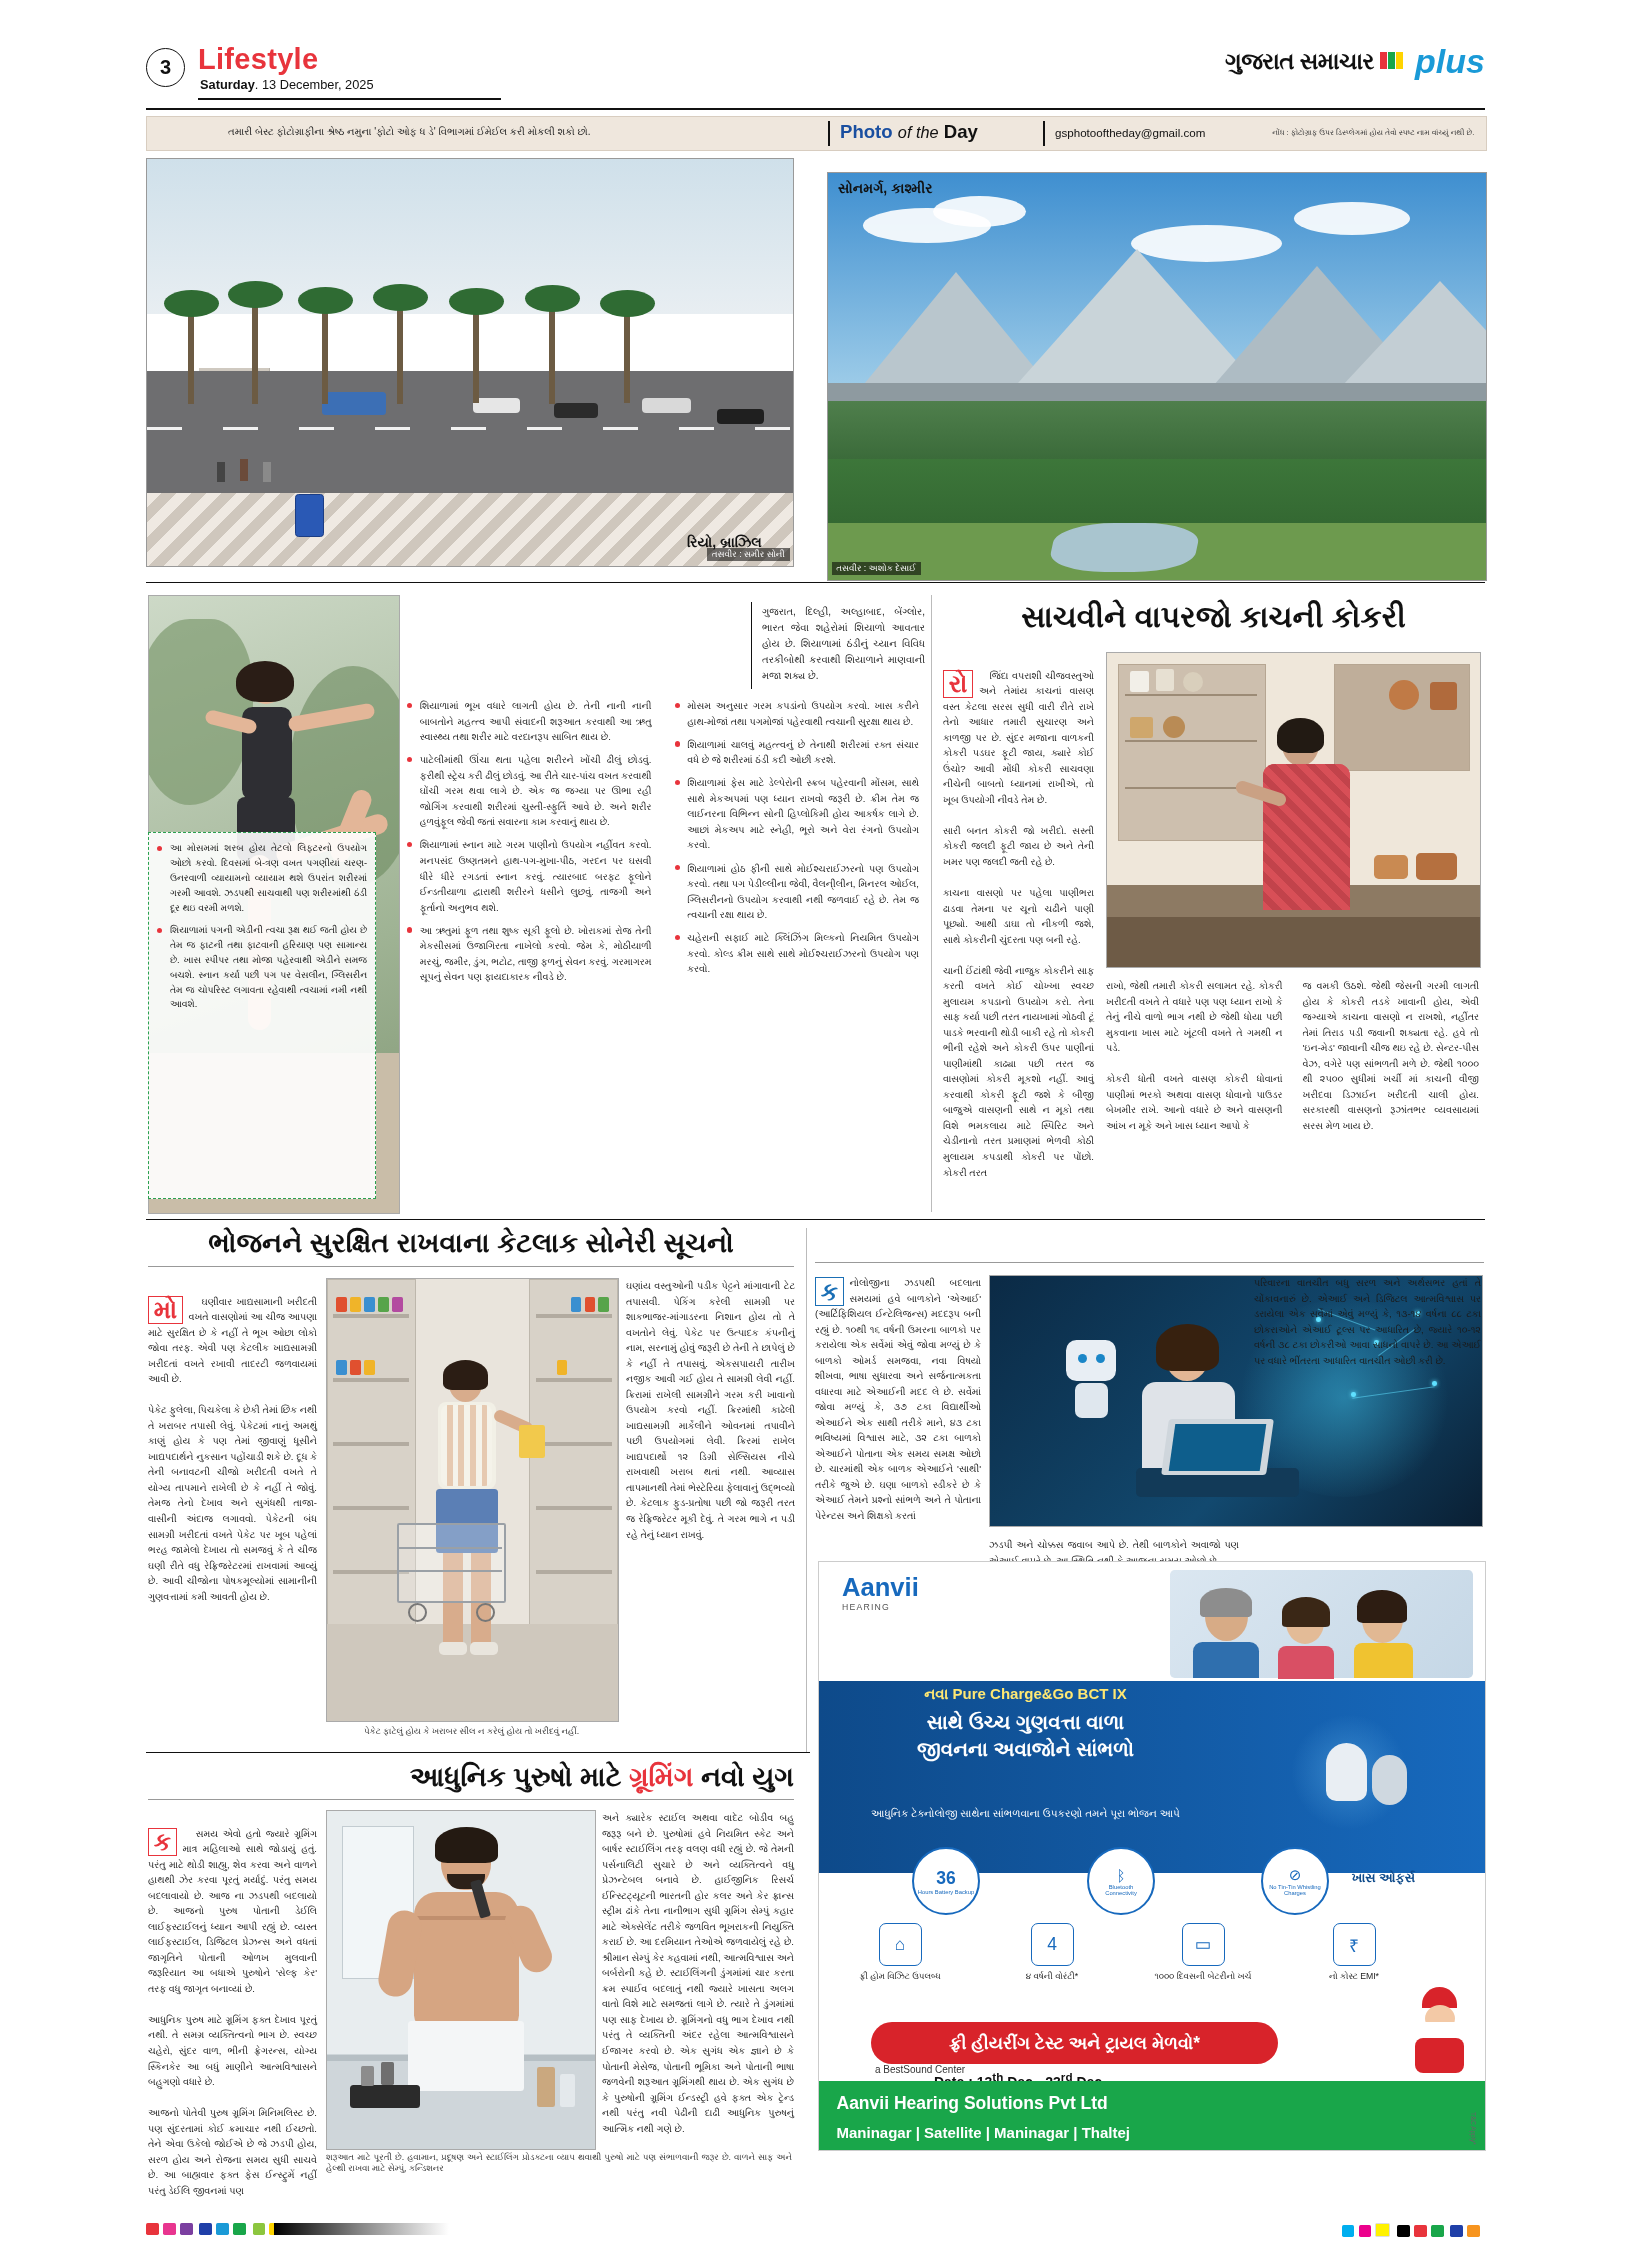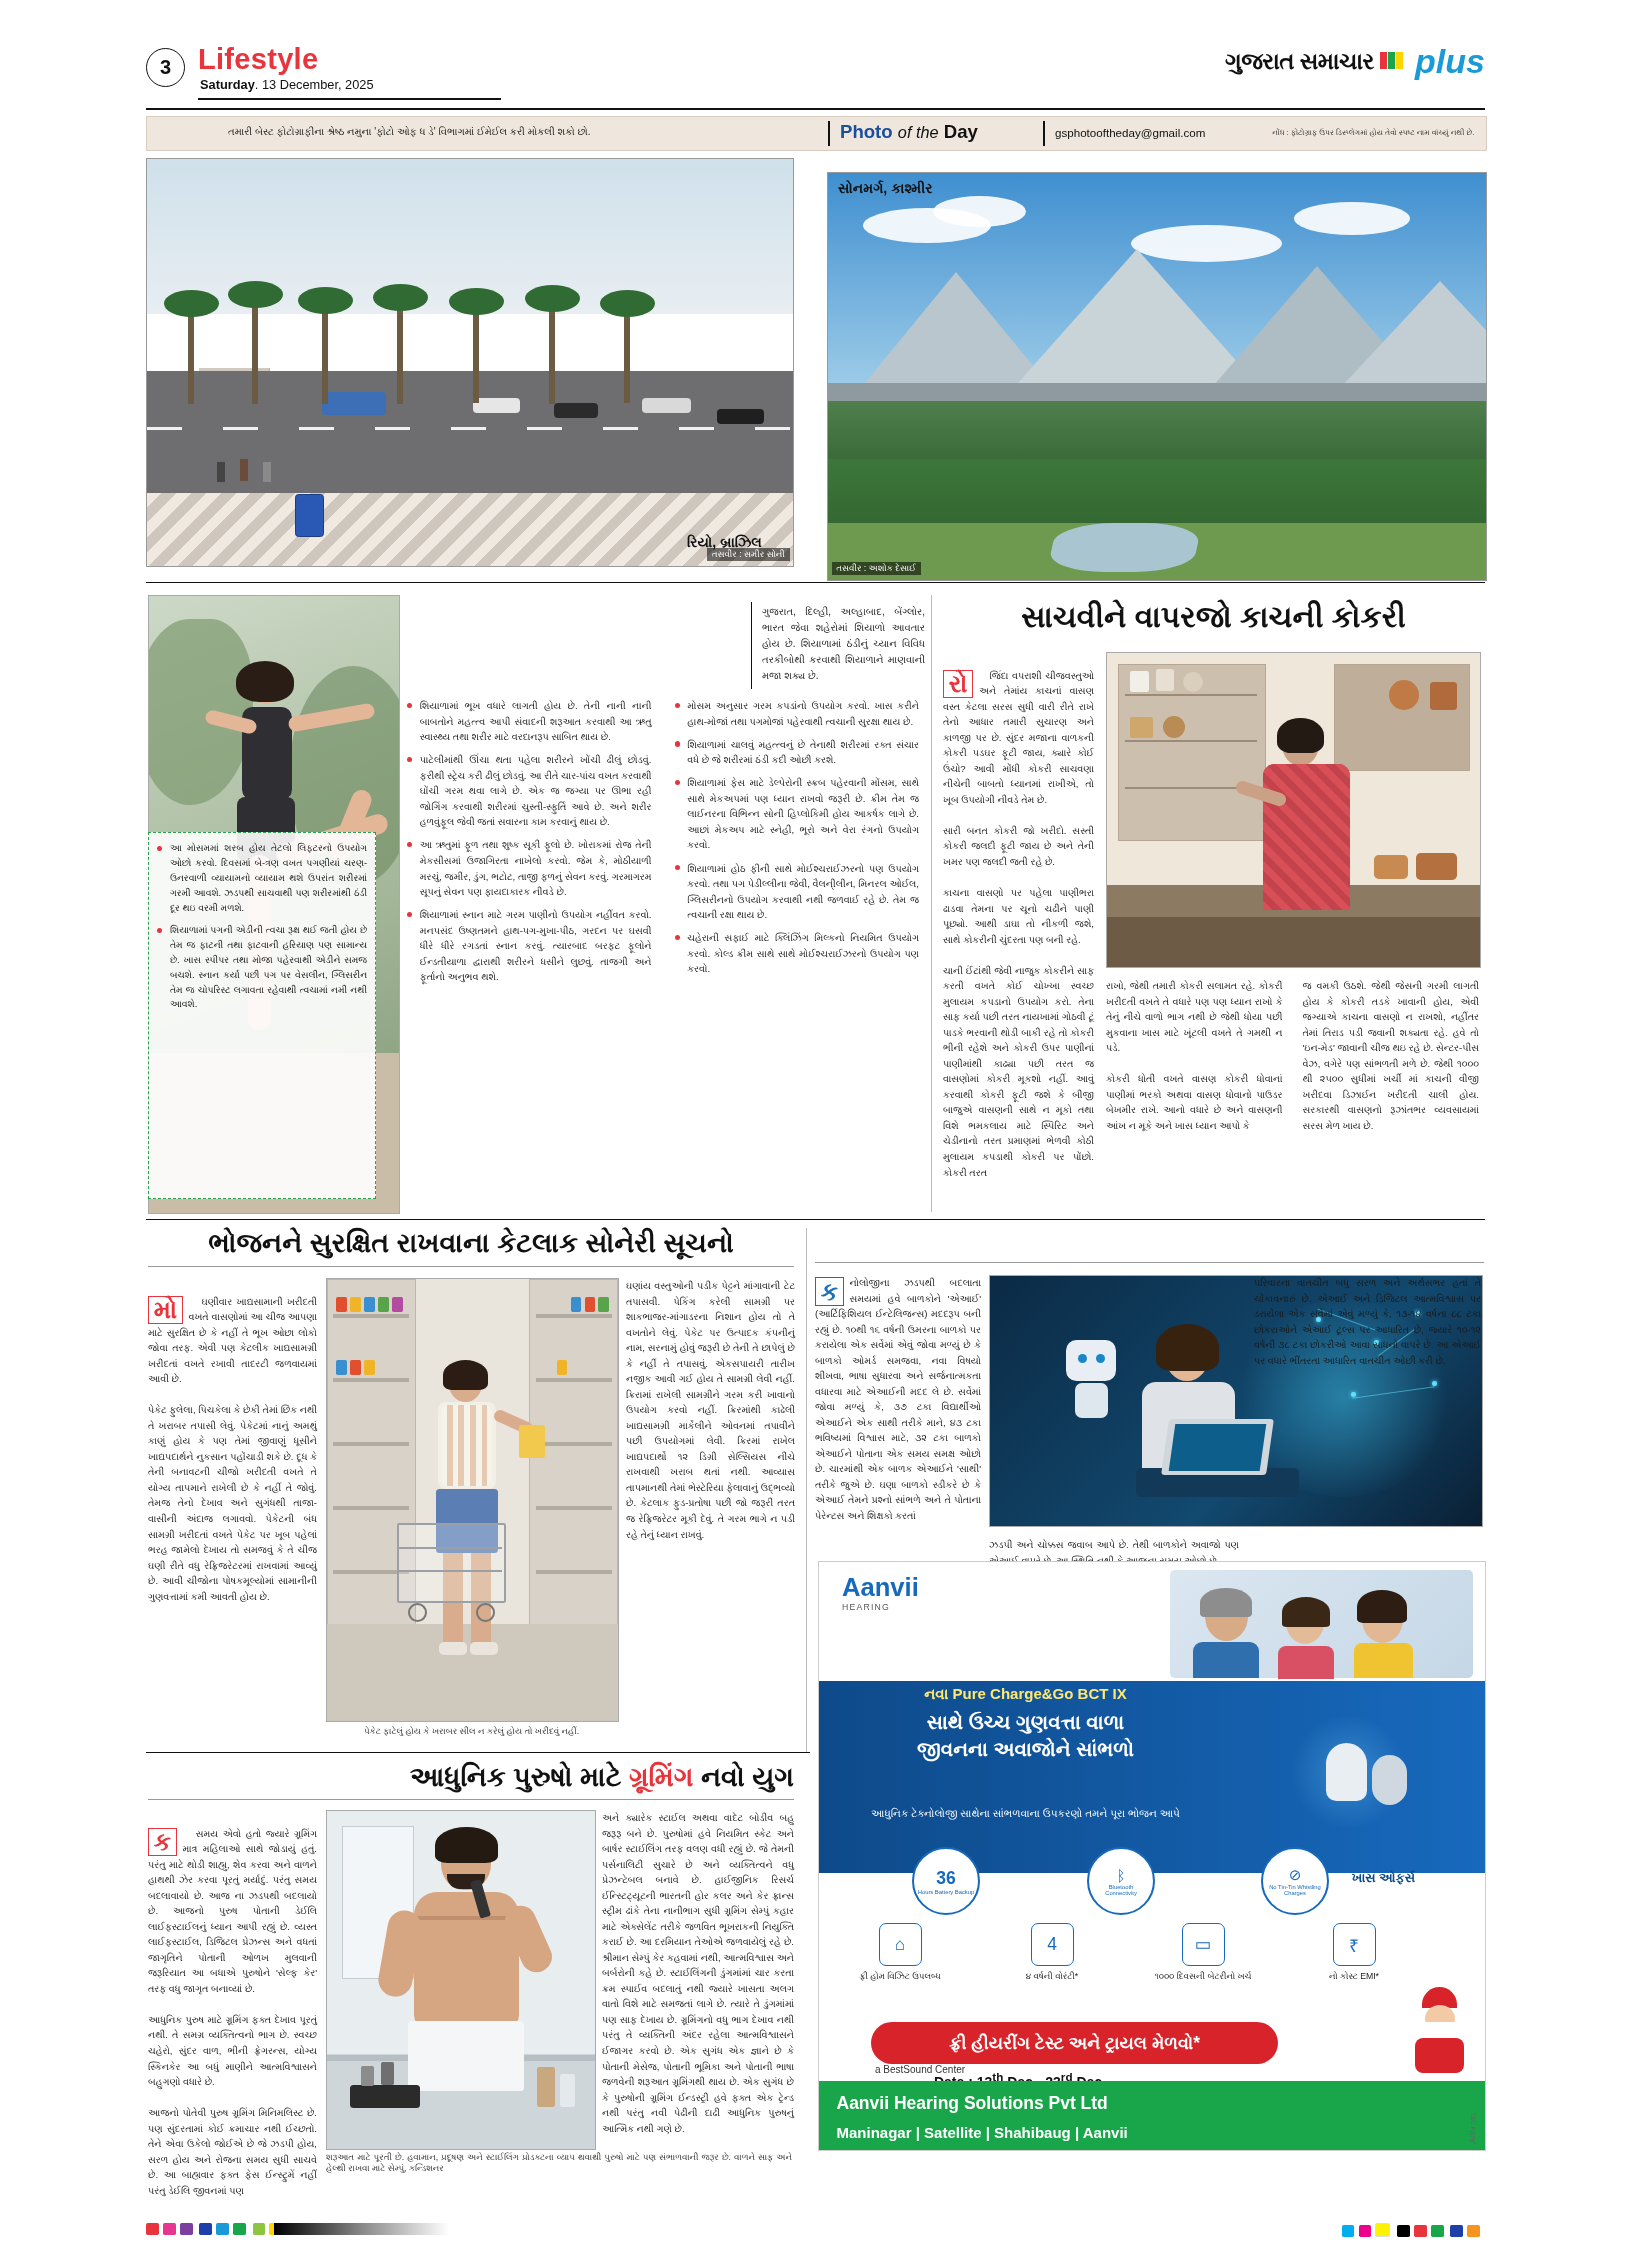--- a/index.html
+++ b/index.html
@@ -271,22 +271,22 @@
      <li class="sideboxtext">શિયાળામાં પગની એડીની ત્વચા રૂક્ષ થઈ જતી હોય છે તેમ જ ફાટની તથા ફાટવાની હરિયાણ પણ સામાન્ય છે. ખાસ સ્પીપર તથા મોજા પહેરવાથી એડીને સમજ બચશે. સ્નાન કર્યા પછી પગ પર વેસલીન, ગ્લિસરીન તેમ જ ચોપરિસ્ટ લગાવતા રહેવાથી ત્વચામાં નમી નથી આવશે.</li>
    </ul>
  </div>
 
  <div class="vsep" style="left:751px;top:602px;height:87px;background:#111;width:1.2px;"></div>
  <div class="sub-note" style="position:absolute;left:762px;top:604px;width:163px;">ગુજરાત, દિલ્હી, અલ્હાબાદ, બેંગ્લોર, ભારત જેવા શહેરોમાં શિયાળો આવતાર હોય છે. શિયાળામાં ઠંડીનું ચ્યાન વિવિધ તરકીબોથી કરવાથી શિયાળાને માણવાની મજા શક્ય છે.</div>
 
  <ul class="bullets colbody" style="position:absolute;left:407px;top:698px;width:512px;column-count:2;column-gap:23px;">
    <li>શિયાળામાં ભૂખ વધારે લાગતી હોય છે. તેની નાની નાની બાબતોને મહત્ત્વ આપી સંવાદની શરૂઆત કરવાથી આ ઋતુ સ્વાસ્થ્ય તથા શરીર માટે વરદાનરૂપ સાબિત થાય છે.</li>
    <li>પાટેલીમાંથી ઊંચા થતા પહેલા શરીરને ખોંચી ઢીલું છોડવું. ફરીથી સ્ટ્રેચ કરી ઢીલું છોડવું. આ રીતે ચાર-પાંચ વખત કરવાથી ઘોંચી ગરમ થવા લાગે છે. એક જ જગ્યા પર ઊભા રહી જોગિંગ કરવાથી શરીરમાં ચુસ્તી-સ્ફુર્તિ આવે છે. અને શરીર હળવુંફૂલ જેવી જતાં સવારના કામ કરવાનું થાય છે.</li>
+   <li>શિયાળામાં સ્નાન માટે ગરમ પાણીનો ઉપયોગ નહીંવત કરવો. મનપસંદ ઉષ્ણતમને હાથ-પગ-મુખા-પીઠ, ગરદન પર ઘસવી ધીરે ધીરે રગડતાં સ્નાન કરવું. ત્યારબાદ બરફટ ફૂલોને ઈન્ડતીયાળા દ્વારાથી શરીરને ધસીને લુછવું. તાજગી અને ફૂર્તાનો અનુભવ થશે.</li>
    <li>આ ઋતુમાં ફૂળ તથા શુષ્ક સૂકી ફૂલો છે. ખોરાકમાં રોજ તેની મેકસીસમાં ઉજાગિરતા નાખેલો કરવો. જેમ કે, મોઠીયાળી મરચું, જમીર, ડુંગ, ભટોટ, તાજી ફળનું સેવન કરવું. ગરમાગરમ સૂપનું સેવન પણ ફાયદાકારક નીવડે છે.</li>
-   <li>શિયાળામાં સ્નાન માટે ગરમ પાણીનો ઉપયોગ નહીંવત કરવો. મનપસંદ ઉષ્ણતમને હાથ-પગ-મુખા-પીઠ, ગરદન પર ઘસવી ધીરે ધીરે રગડતાં સ્નાન કરવું. ત્યારબાદ બરફટ ફૂલોને ઈન્ડતીયાળા દ્વારાથી શરીરને ધસીને લુછવું. તાજગી અને ફૂર્તાનો અનુભવ થશે.</li>
    <li>મોસમ અનુસાર ગરમ કપડાંનો ઉપયોગ કરવો. ખાસ કરીને હાથ-મોજાં તથા પગમોજાં પહેરવાથી ત્વચાની સુરક્ષા થાય છે.</li>
    <li>શિયાળામાં ચાલવું મહત્ત્વનું છે તેનાથી શરીરમાં રક્ત સંચાર વધે છે જે શરીરમાં ઠંડી કદી ઓછી કરશે.</li>
    <li>શિયાળામાં ફેસ માટે ડેલ્પેરોની સ્ક્રબ પહેરવાની મોંસમ, સાથે સાથે મેકઅપમાં પણ ધ્યાન રાખવો જરૂરી છે. ક્રીમ તેમ જ લાઈનરના વિભિન્ન સોની હિપ્લોકિમી હોય આકર્ષક લાગે છે. આછાં મેકઅપ માટે સ્નેહી, ભૂરો અને વેરા રંગનો ઉપયોગ કરવો.</li>
    <li>શિયાળામાં હોઠ ફીની સાથે મોઈશ્ચરાઈઝરનો પણ ઉપયોગ કરવો. તથા પગ પેડીલ્લીના જેવી, વૈલની્લીન, મિનરલ ઓઈલ, ગ્લિસરીનનો ઉપયોગ કરવાથી નથી જળવાઈ રહે છે. તેમ જ ત્વચાની રક્ષા થાય છે.</li>
    <li>ચહેરાની સફાઈ માટે ક્લિંઝિંગ મિલ્કનો નિયમિત ઉપયોગ કરવો. કોલ્ડ ક્રીમ સાથે સાથે મોઈશ્ચરાઈઝરનો ઉપયોગ પણ કરવો.</li>
  </ul>
 
  <div class="vsep" style="left:931px;top:595px;height:617px;"></div>
 
  <div class="art-head" style="position:absolute;left:943px;top:600px;width:541px;font-size:30px;text-align:center;">સાચવીને વાપરજો કાચની કોકરી</div>
@@ -533,21 +533,21 @@
 
    <div class="ad-date" style="top:508px;left:-134px;">
      <span>Date : 13</span><sup>th</sup><span> Dec - 23</span><sup>rd</sup><span> Dec</span>
    </div>
    <div class="ad-phone" style="top:524px;left:-87px;">92 9490 9490</div>
    <div style="position:absolute;left:27px;top:534px;width:23px;height:23px;border-radius:50%;background:#d8232a;color:#fff;display:flex;align-items:center;justify-content:center;font-size:12.8px;">✆</div>
    <div style="position:absolute;left:56px;bottom:75px;font-size:10px;color:#333;">a BestSound Center</div>
 
    <div class="ad-green"></div>
    <div class="ad-foot1" style="bottom:36px;">Aanvii Hearing Solutions Pvt Ltd</div>
-   <div class="ad-foot2" style="bottom:9.3px;">Maninagar | Satellite | Shahibaug | Aanvii</div>
+   <div class="ad-foot2" style="bottom:9.3px;">Maninagar | Satellite | Maninagar | Thaltej</div>
    <div style="position:absolute;right:8.1px;bottom:5.8px;font-size:6.4px;color:#666;writing-mode:vertical-rl;">T&amp;C Apply*</div>
 
    <div class="santa">
      <div style="position:absolute;left:17.5px;top:0;width:35px;height:21px;background:#d8232a;border-radius:17.5px 17.5px 0 0;"></div>
      <div style="position:absolute;left:20px;top:17.5px;width:30px;height:27px;background:#f3c9a6;border-radius:50%;"></div>
      <div style="position:absolute;left:15px;top:35px;width:40px;height:20px;background:#fff;border-radius:0 0 20px 20px;"></div>
      <div style="position:absolute;left:10.5px;top:51px;width:49px;height:35px;background:#d8232a;border-radius:8.1px;"></div>
    </div>
  </div>
 

